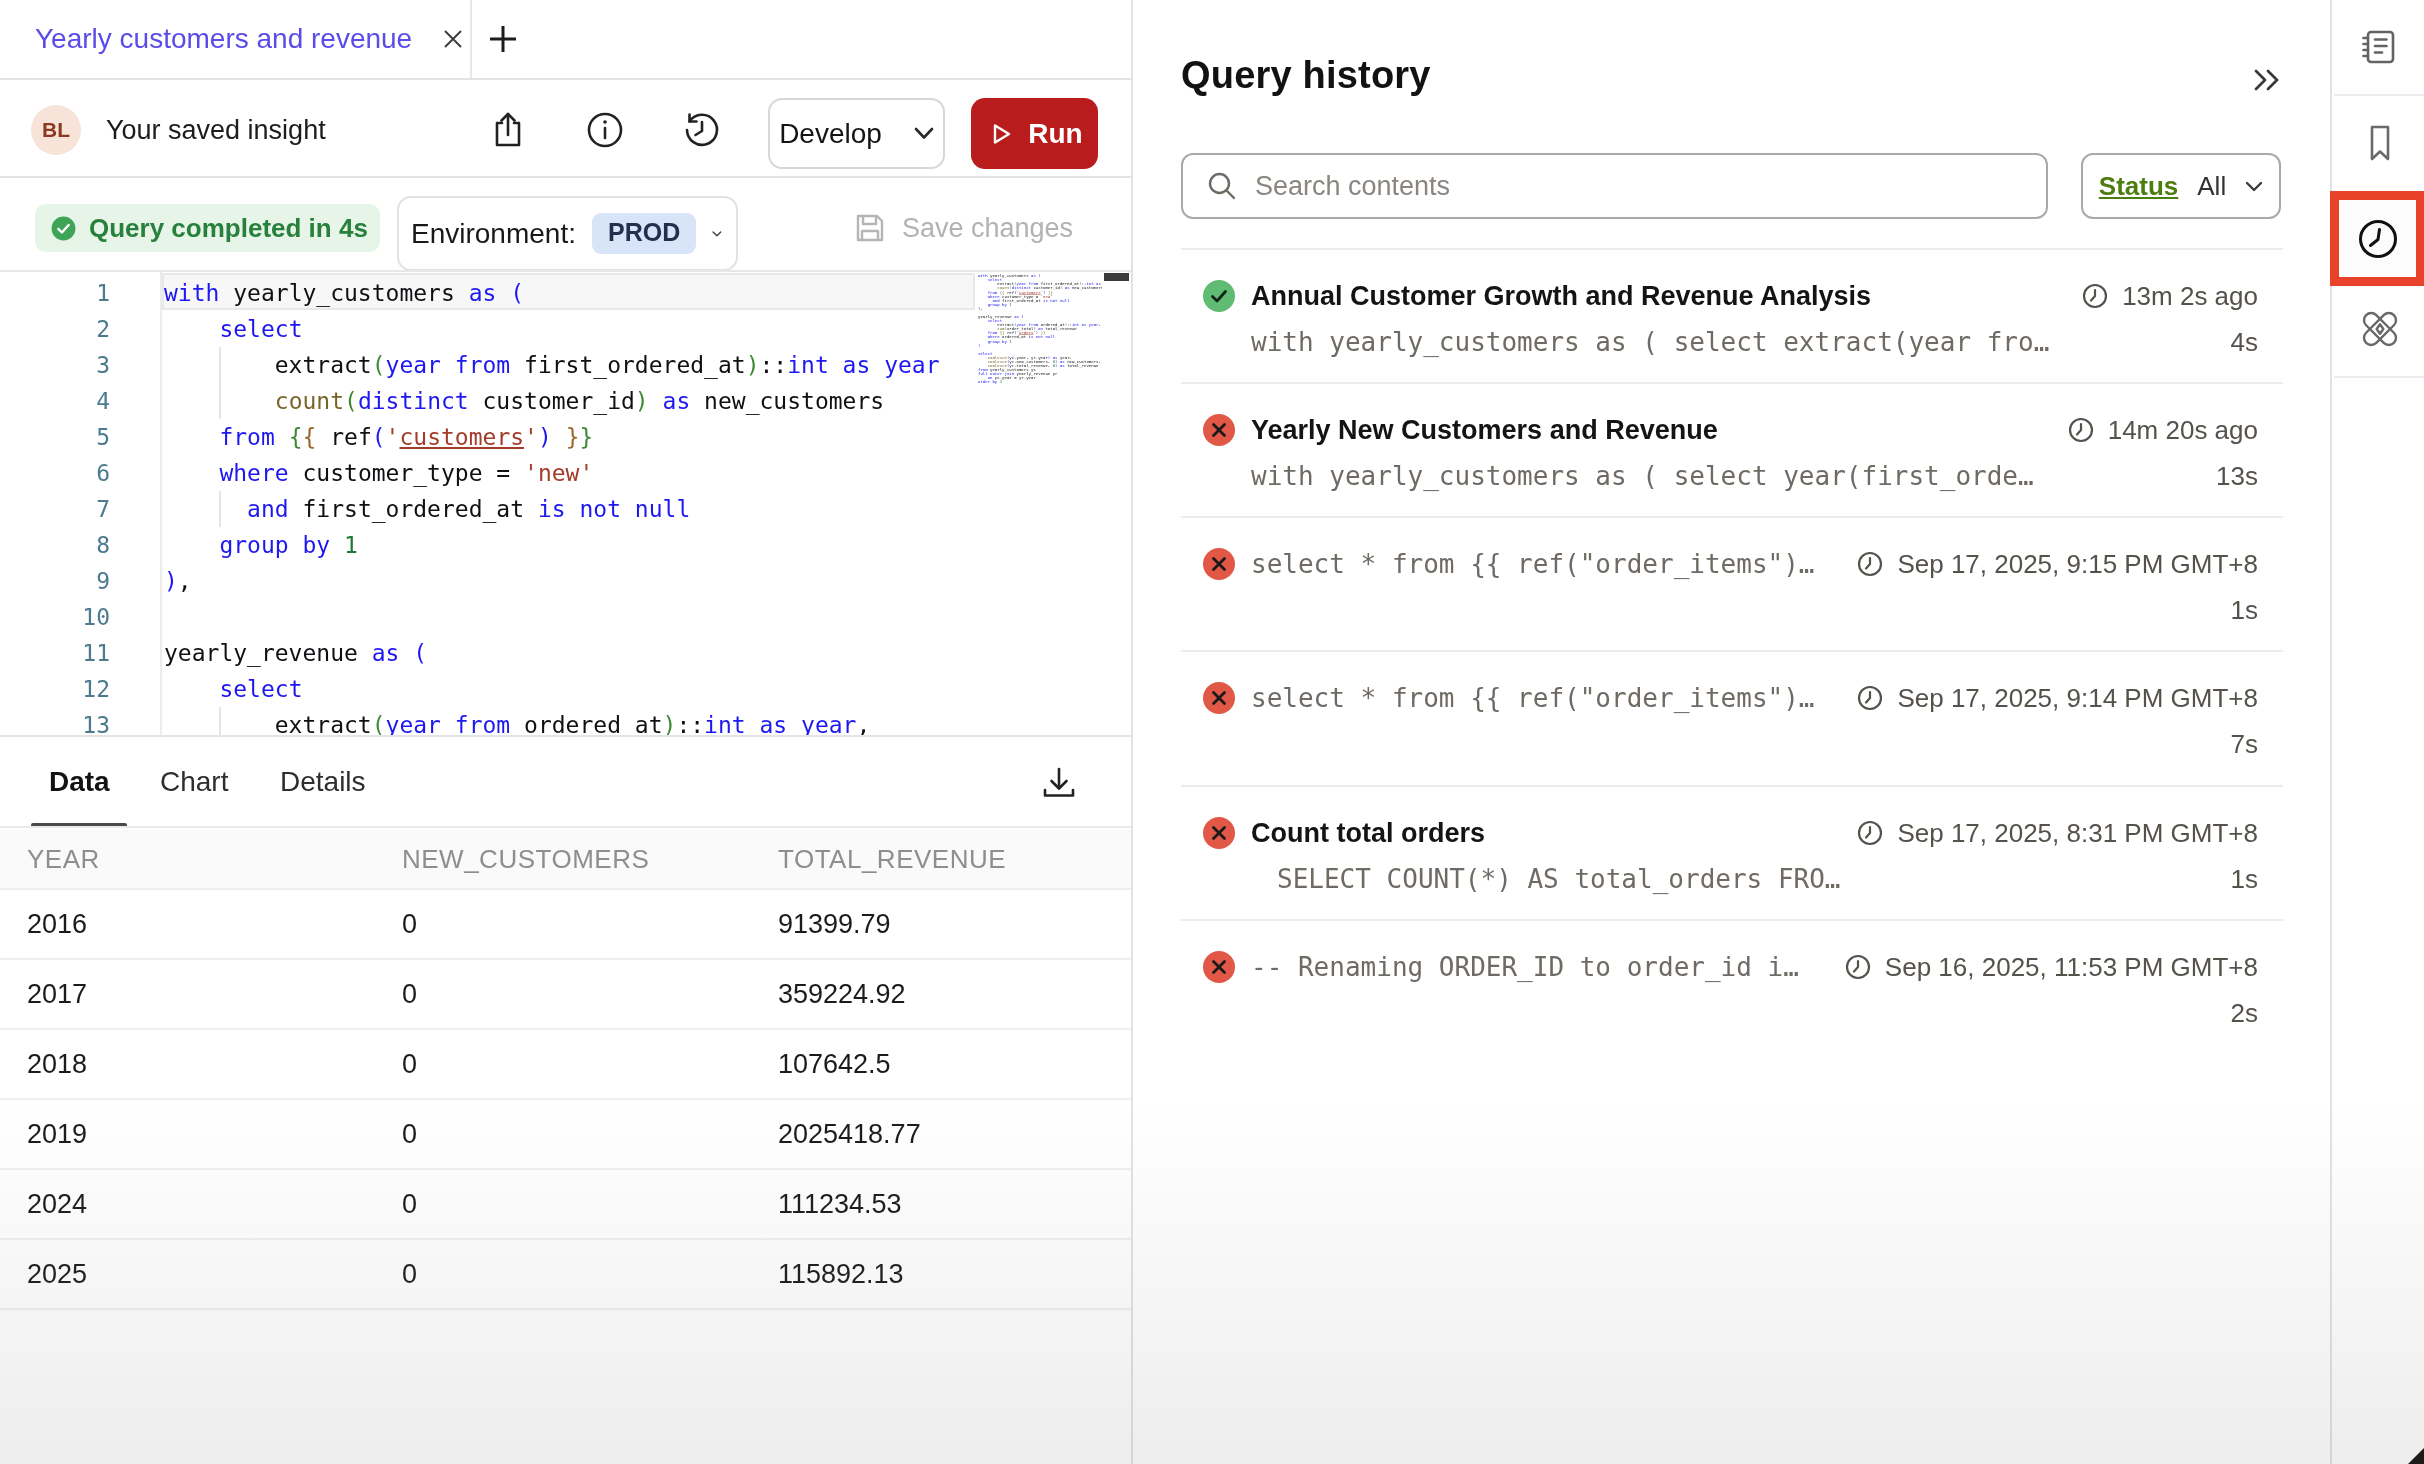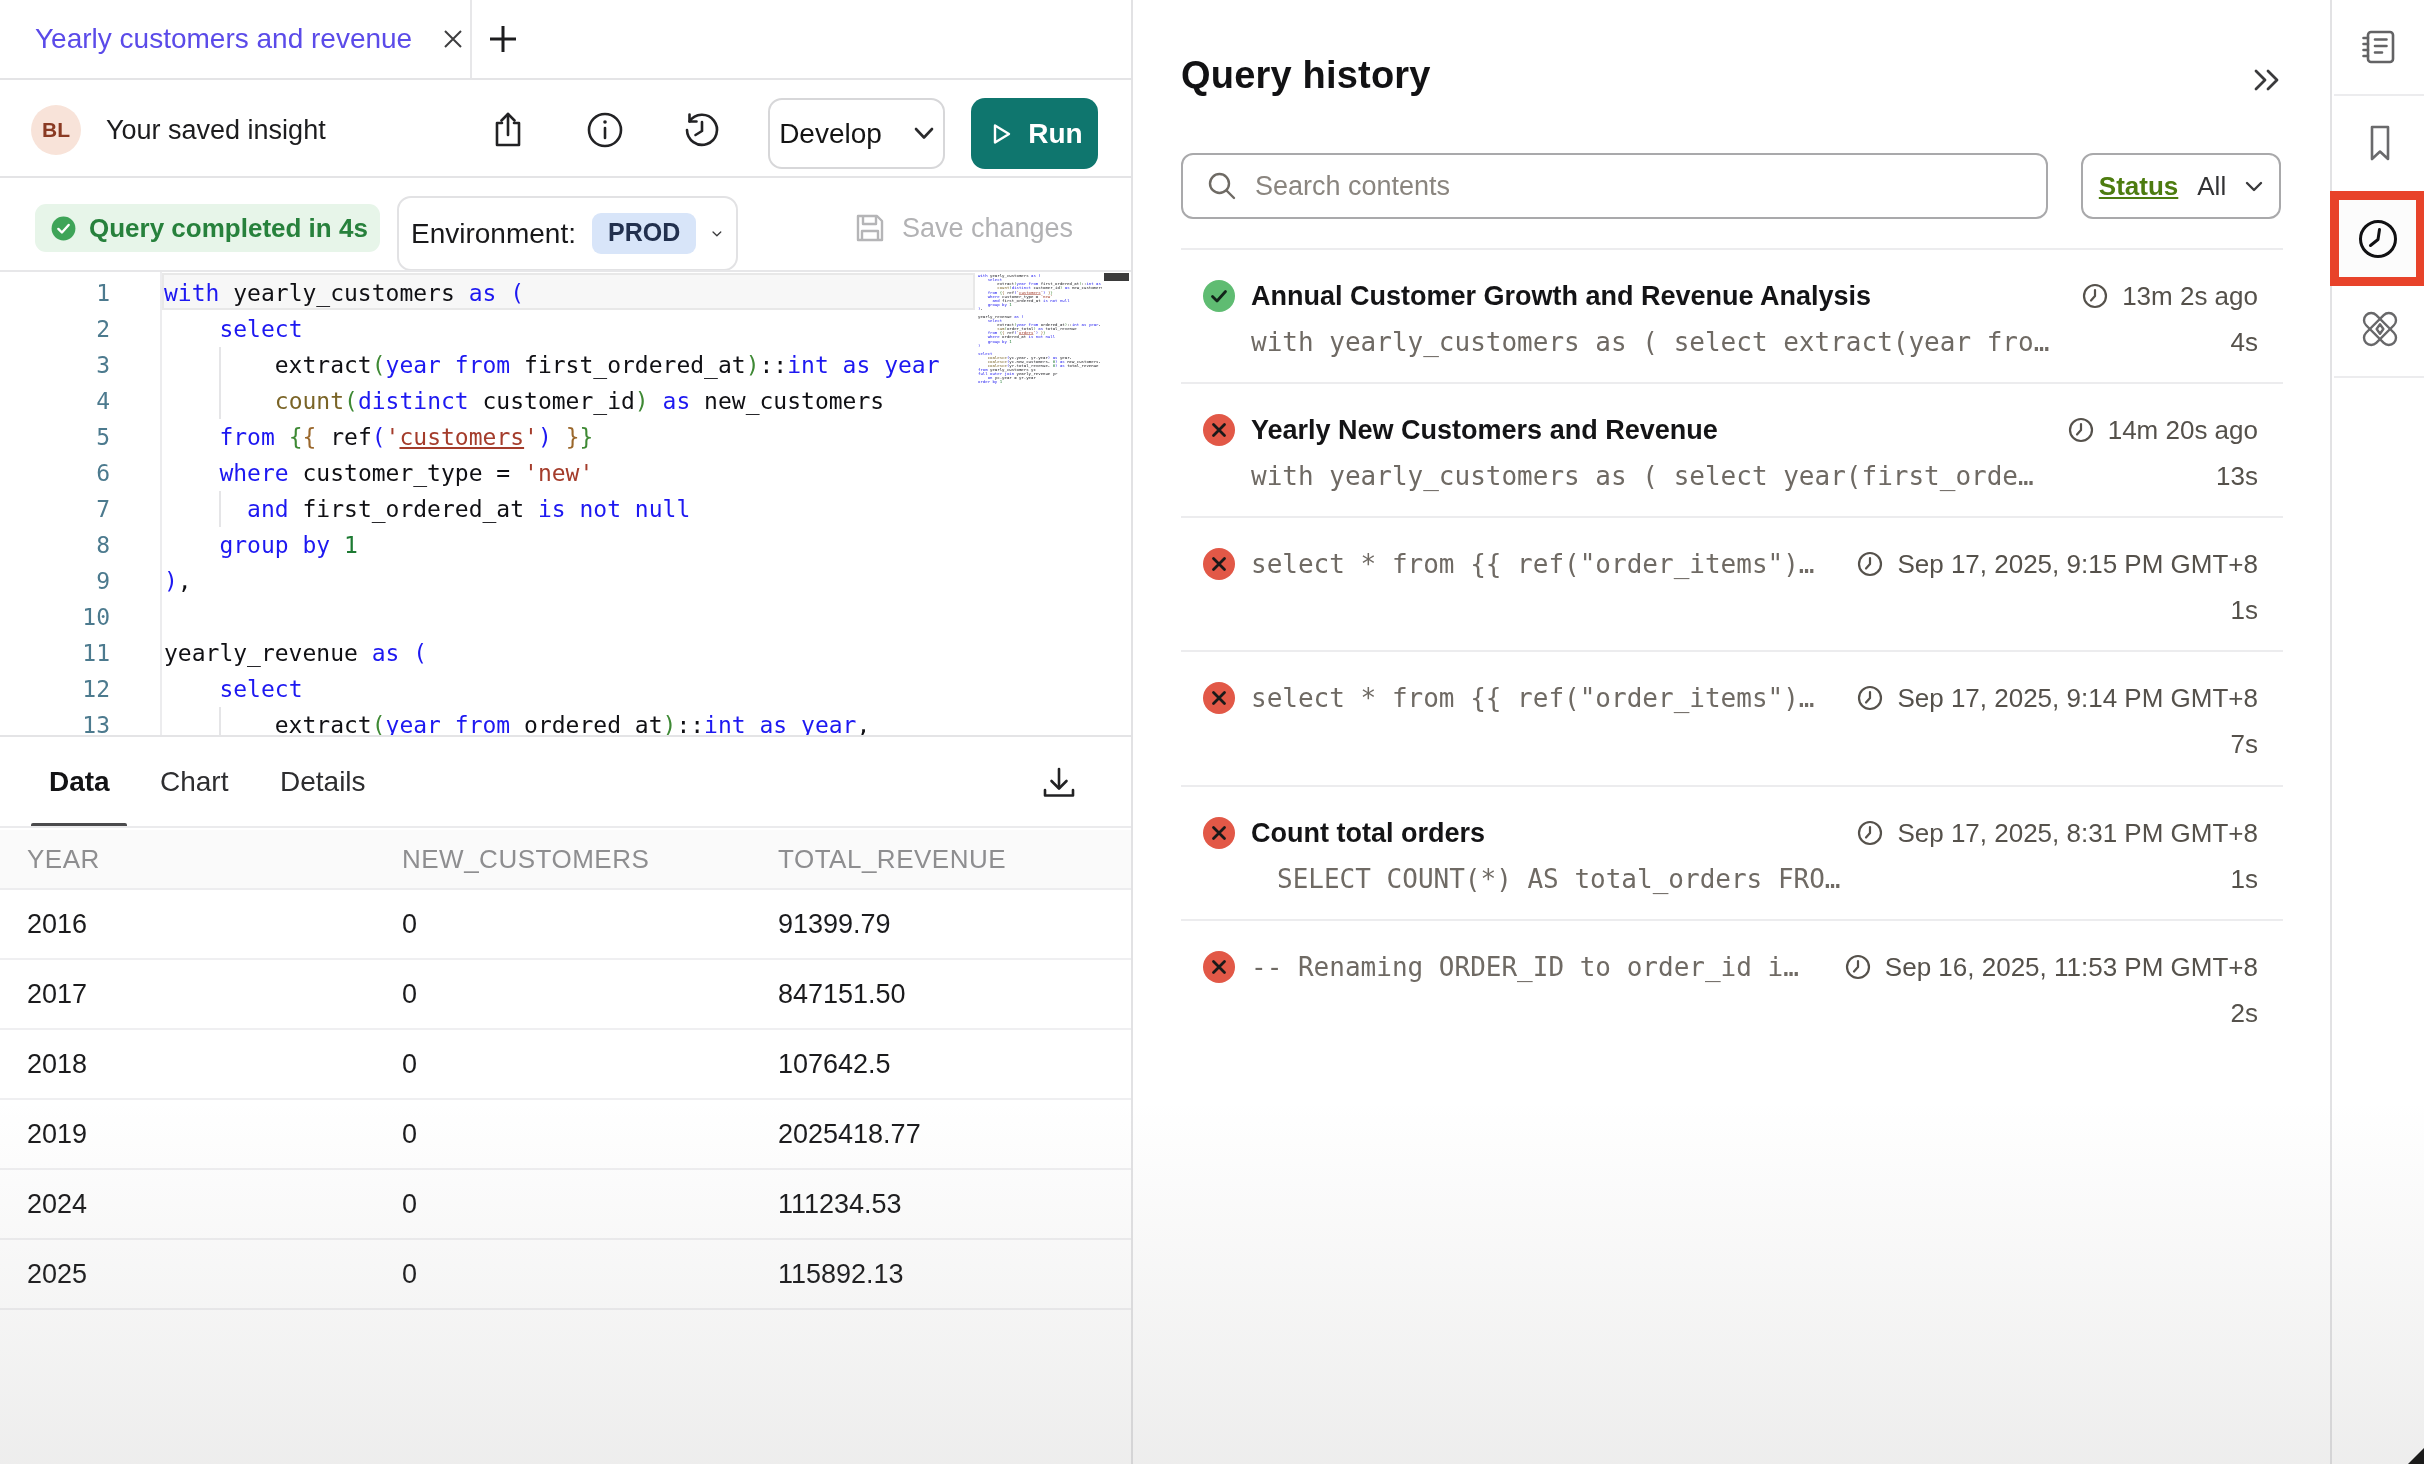--- a/index.html
+++ b/index.html
@@ -17,21 +17,21 @@
   #new-tab { left:472px; top:0; width:62px; height:78px; display:flex; align-items:center; justify-content:center; }
 
   #toolbar { left:0; top:82px; width:1131px; height:96px; border-bottom:2px solid #e4e4e6; }
   #avatar { left:31px; top:105px; width:50px; height:50px; border-radius:50%; background:#f8e3d9; display:flex; align-items:center; justify-content:center; font-size:21px; font-weight:bold; color:#8a3a23; }
   #insight-label { left:106px; top:105px; height:50px; display:flex; align-items:center; font-size:27px; color:#1c1c1e; }
   .tool-icon { top:108px; width:44px; height:44px; display:flex; align-items:center; justify-content:center; }
   #share-icon { left:486px; }
   #info-icon { left:583px; }
   #version-icon { left:680px; }
   #develop-btn { left:768px; top:98px; width:177px; height:71px; border:2px solid #d7d7d9; border-radius:14px; background:#fff; display:flex; align-items:center; justify-content:center; gap:32px; font-size:28px; color:#141414; }
-  #run-btn { left:971px; top:98px; width:127px; height:71px; border-radius:14px; background:#0f766e; display:flex; align-items:center; justify-content:center; gap:12px; }
+  #run-btn { left:971px; top:98px; width:127px; height:71px; border-radius:14px; background:#b91c1c; display:flex; align-items:center; justify-content:center; gap:12px; }
   #run-label { color:#fff; font-size:28px; font-weight:bold; }
 
   #status-row { left:0; top:180px; width:1131px; height:90px; }
   #query-status-pill { left:35px; top:204px; height:48px; padding:0 12px 0 15px; border-radius:11px; background:#e7f5e9; display:flex; align-items:center; gap:12px; }
   #query-status-text { font-size:26px; font-weight:bold; color:#27813c; }
   #env-control { left:397px; top:196px; width:341px; height:75px; border:2px solid #e2e2e4; border-radius:14px; display:flex; align-items:center; padding:0 14px 0 12px; gap:16px; }
   #env-label { font-size:28px; color:#19191b; }
   #env-pill { background:#d8e5f9; border-radius:9px; padding:5px 16px 7px; font-size:25px; font-weight:bold; color:#22304e; }
   #save-changes { left:852px; top:204px; height:48px; display:flex; align-items:center; gap:14px;justify-content:center; }
   #save-label { font-size:27px; color:#b2b2b4; }
@@ -252,21 +252,21 @@
   </div>
   <div id="table-body" class="abs">
       <div class="tr">
         <div class="td col1">2016</div>
         <div class="td col2">0</div>
         <div class="td col3">91399.79</div>
       </div>
       <div class="tr">
         <div class="td col1">2017</div>
         <div class="td col2">0</div>
-        <div class="td col3">847151.50</div>
+        <div class="td col3">359224.92</div>
       </div>
       <div class="tr">
         <div class="td col1">2018</div>
         <div class="td col2">0</div>
         <div class="td col3">107642.5</div>
       </div>
       <div class="tr">
         <div class="td col1">2019</div>
         <div class="td col2">0</div>
         <div class="td col3">2025418.77</div>

